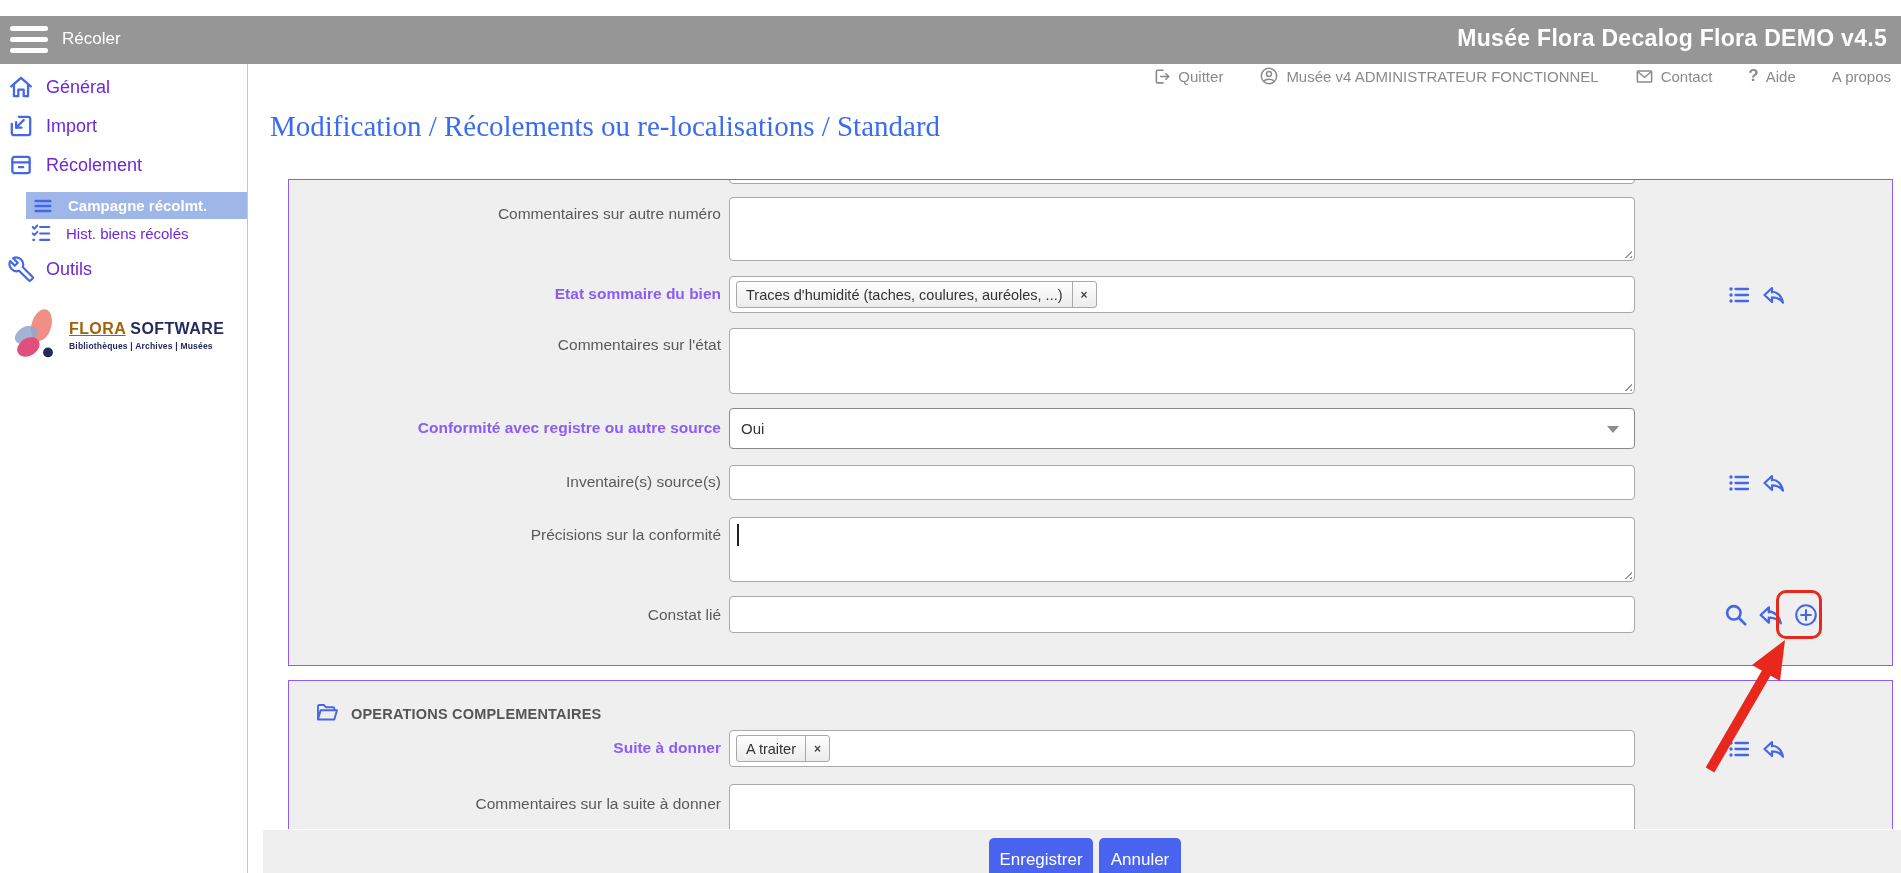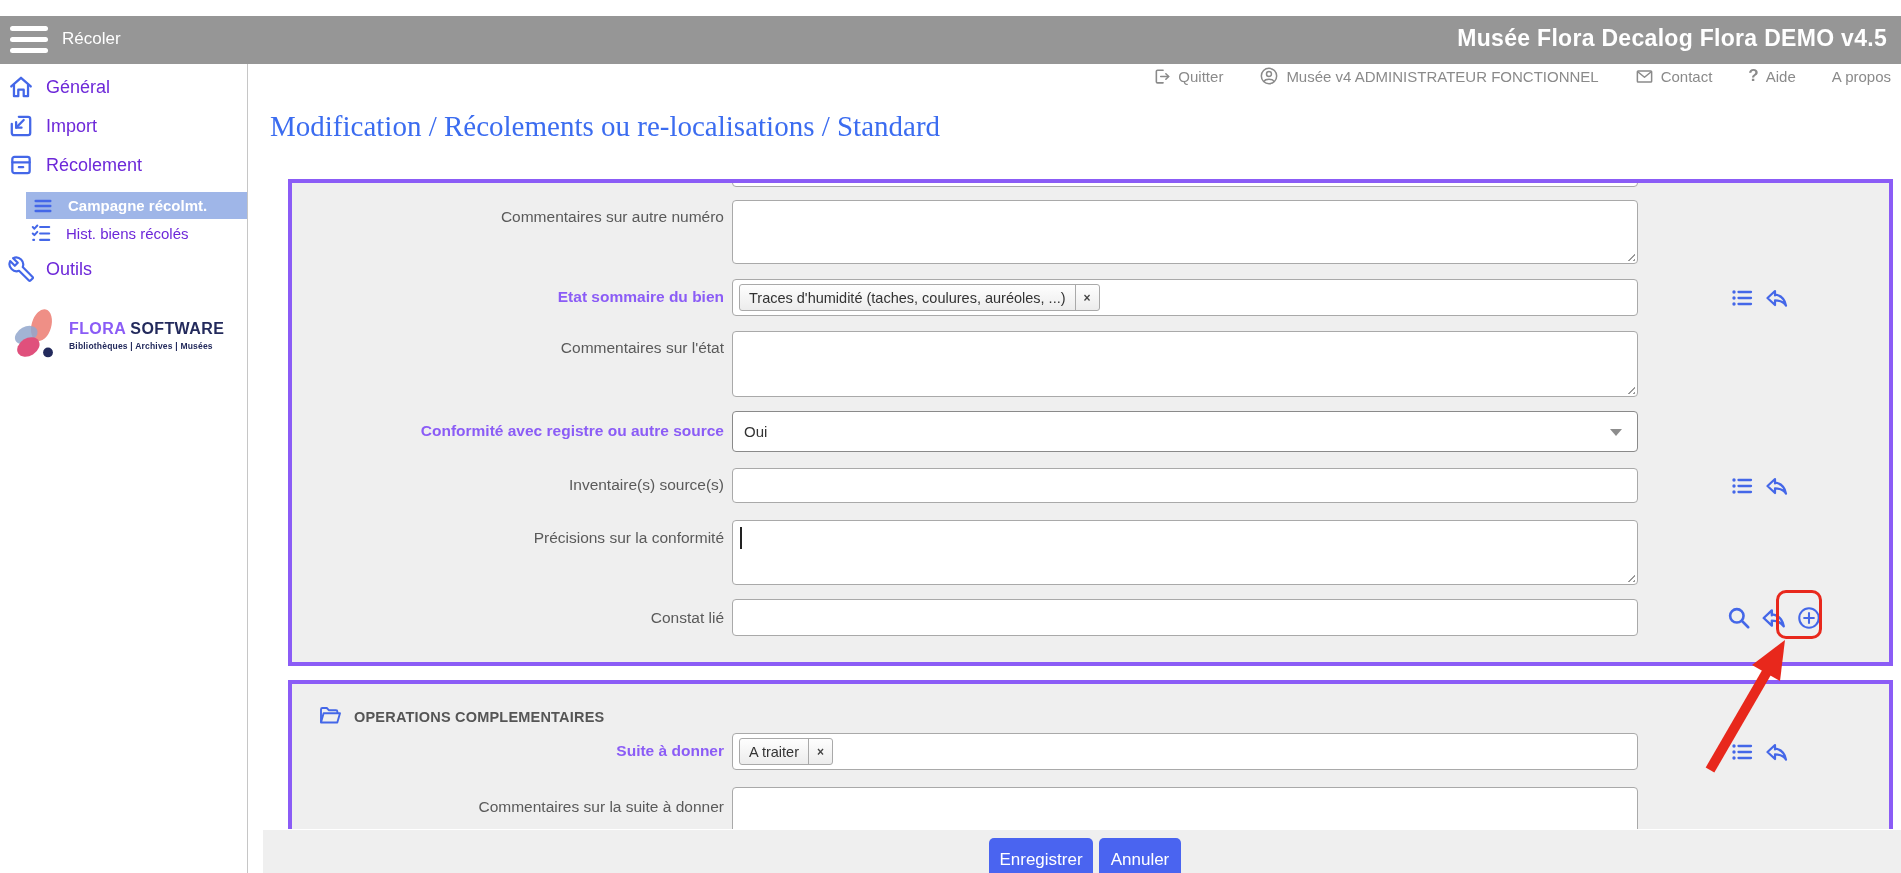--- a/index.html
+++ b/index.html
@@ -18,36 +18,36 @@
              border-right:1px solid #c6c6c6; z-index:5; }
   .s-item { position:absolute; display:flex; align-items:center; gap:12px; color:#6d28d9;
             font-size:18px; cursor:pointer; white-space:nowrap; }
   .s-sub { font-size:15px; gap:14px; }
   .s-selected { position:absolute; left:26px; width:221px; height:27px; background:#9fb6e8;
                 display:flex; align-items:center; gap:14px; color:#fff; font-weight:bold;
                 font-size:15px; cursor:pointer; }
   .logo { position:absolute; left:12px; top:258px; display:flex; align-items:center; gap:9px; }
   .logo-text-col { display:flex; flex-direction:column; }
   .logo-brand { font-size:16px; font-weight:bold; letter-spacing:.4px; }
-  .logo-brand .p1 { color:#8b5cf6; }
+  .logo-brand .p1 { color:#a16207;text-decoration:underline; }
   .logo-brand .p2 { color:#232a5c; }
   .logo-tagline { font-size:8.5px; font-weight:bold; color:#232a5c; margin-top:3px; letter-spacing:.2px; }
 
   
   .utility { position:absolute; top:66px; right:10px; display:flex; gap:36px; align-items:center;
              color:#8a8a8a; font-size:15px; z-index:4; }
   .u-item { display:flex; align-items:center; gap:7px; cursor:pointer; white-space:nowrap; }
   .q-glyph { font-size:17px; font-weight:bold; color:#8a8a8a; }
 
   
   .page-title { position:absolute; left:270px; top:110px; font-size:29px; color:#3b6cf0; z-index:3;font-family:Liberation Serif, serif; }
 
   
   .panel { position:absolute; left:288px; width:1605px; background:#efefef;
-           border:4px solid #8b5cf6; overflow:hidden; }
+           border:1px solid #8b5cf6; overflow:hidden; }
   #panel1 { top:179px; height:487px; }
   #panel2 { top:680px; height:149px; border-bottom:none; }
 
   .flabel { position:absolute; left:0; width:432px; text-align:right; font-size:15.5px;
             color:#5a5a5a; white-space:nowrap; }
   .flabel.bold { font-weight:bold; color:#8b5cf6; }
   .ffield { position:absolute; left:440px; width:906px; background:#fff;
             border:1px solid #a9a9a9; border-radius:4px; }
   .ficons { position:absolute; left:1438px; display:flex; gap:11px; align-items:center; }
   .icon-btn { cursor:pointer; display:block; }

